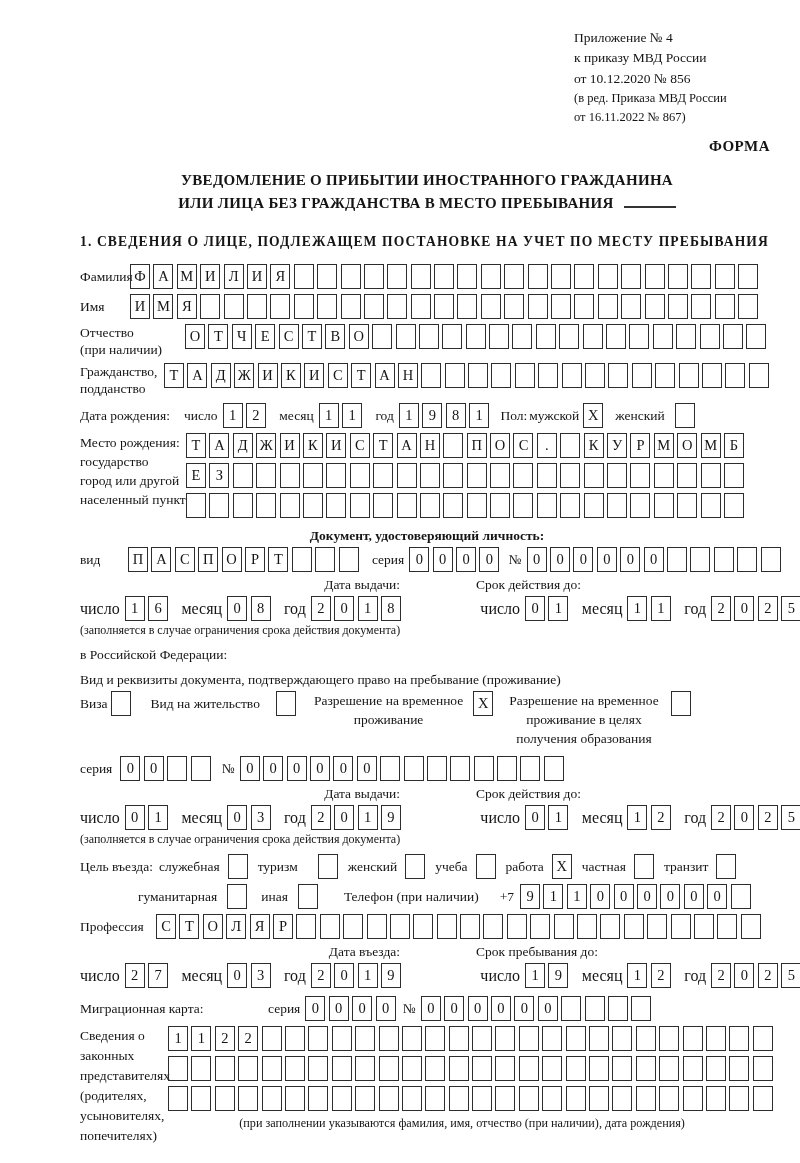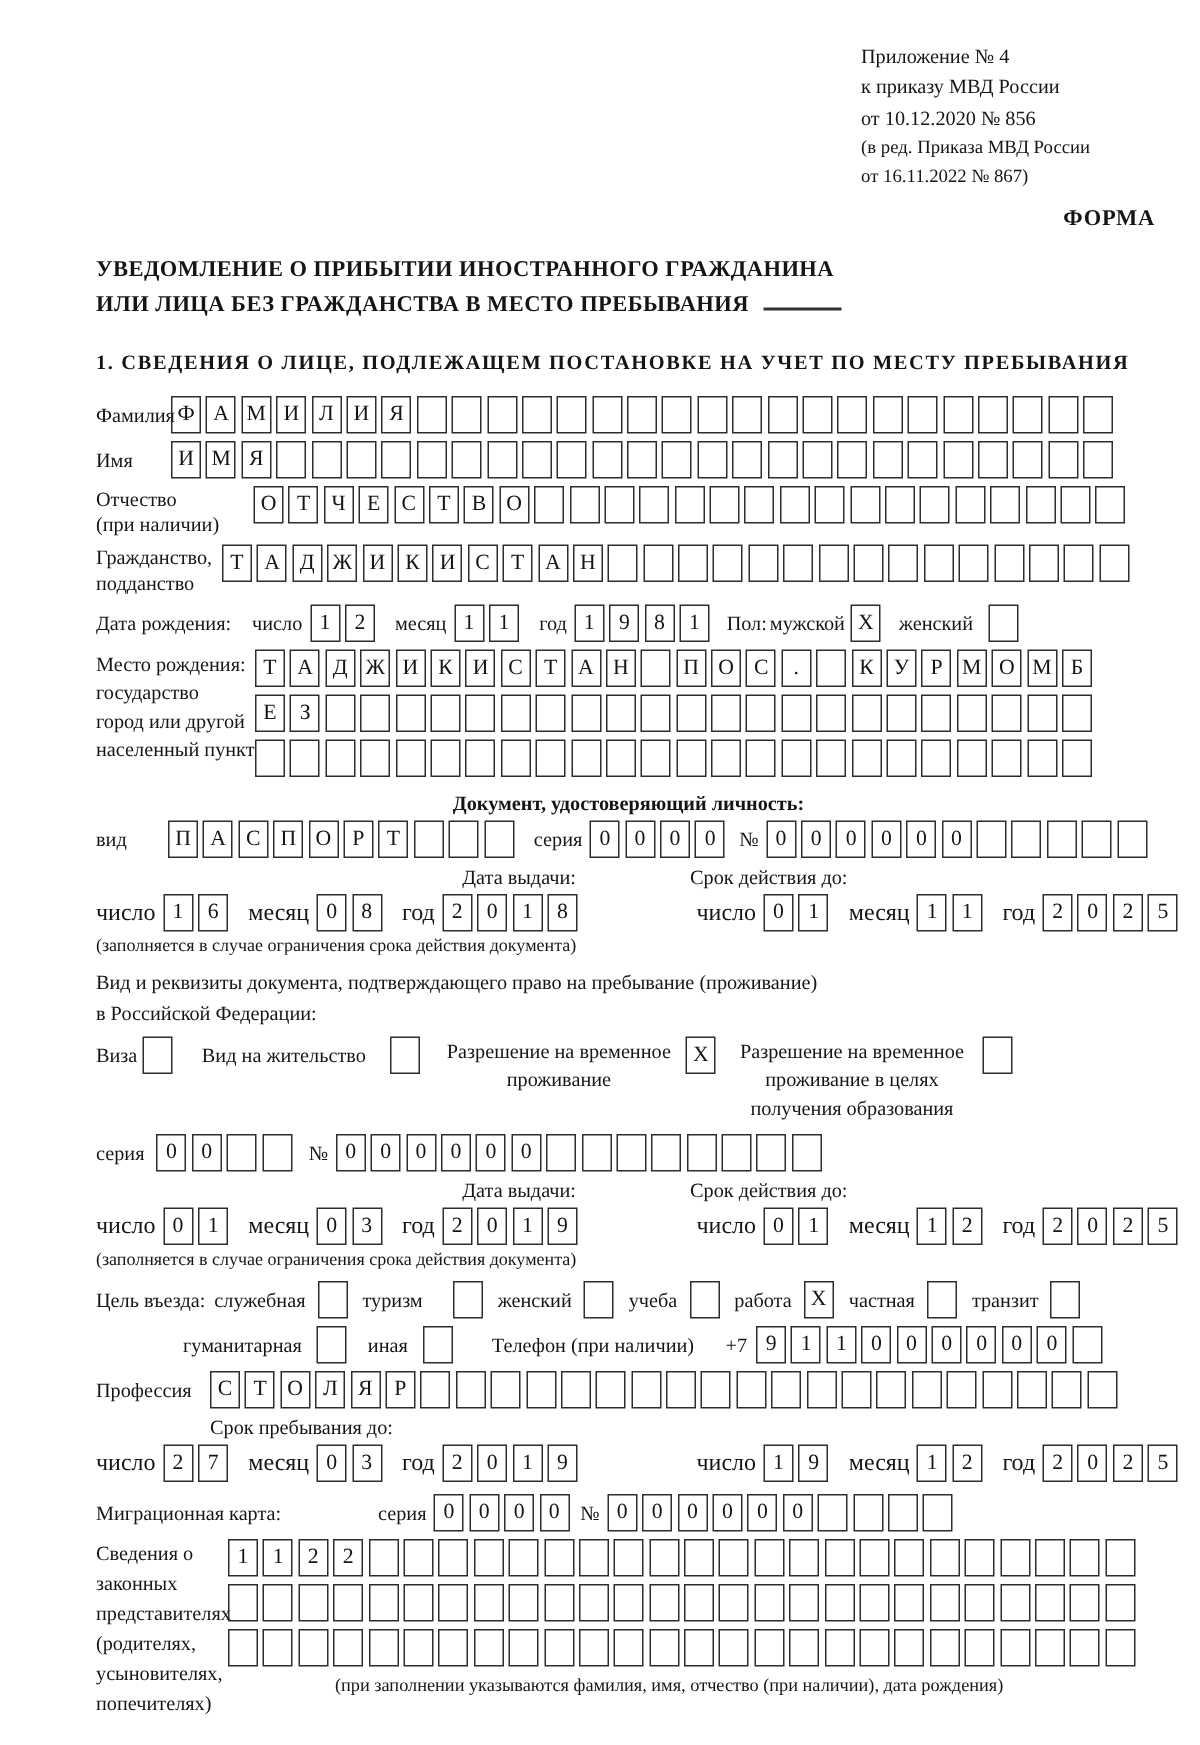--- a/index.html
+++ b/index.html
@@ -1,22 +1,22 @@
 <!DOCTYPE html>
 <html><head>
 <meta charset="utf-8">
 <style>
   *{box-sizing:border-box;margin:0;padding:0}
   html,body{width:800px;height:1163px;overflow:hidden}
   body{background:#fff;color:#151515;font-family:"Liberation Serif","DejaVu Serif",serif}
-  .page{padding:28px 26px 0 64px;width:800px;height:832px}
+  .page{padding:28px 26px 0 80px;width:800px;height:832px}
   .hdr{margin-left:auto;width:200px;font-size:13.5px;line-height:1.5}
   .hl.small{font-size:12.5px}
   .formword{text-align:right;font-weight:bold;font-size:15px;margin:12px 4px 0 0;letter-spacing:.5px}
-  .title{font-weight:bold;font-size:15px;margin-top:14px;line-height:1.5;letter-spacing:.3px}
+  .title{text-align:center;font-weight:bold;font-size:15px;margin-top:14px;line-height:1.5;letter-spacing:.3px}
   .uline{display:inline-block;width:52px;border-bottom:2px solid #333;margin-left:10px}
   .sect{font-weight:bold;font-size:13.6px;letter-spacing:1.1px;margin:20px 0 14px 0;white-space:nowrap}
   .row{display:flex;align-items:flex-start;margin-bottom:5px;font-size:13.5px}
   .lbl{flex:0 0 auto;line-height:25px}
   .lblblock{flex:0 0 auto;line-height:17px}
   .cells{display:flex;flex:0 0 auto}
   .cellrows .cells{margin-bottom:5px}
   .cell{flex:0 0 auto;display:inline-block;width:20px;height:25px;border:1.5px solid #2d2d2d;margin-right:3.4px;text-align:center;font-size:14.5px;line-height:22px}
   .cb{margin-right:0}
   .ctr{text-align:center}
@@ -382,22 +382,22 @@
       <span class="cells">
           <span class="cell">2</span>
           <span class="cell">0</span>
           <span class="cell">2</span>
           <span class="cell">5</span>
         </span>
     </span>
   </div>
   <div class="note">(заполняется в случае ограничения срока действия документа)</div>
 
+  <div class="intro" style="margin-bottom:4px">в Российской Федерации:</div>
   <div class="intro">Вид и реквизиты документа, подтверждающего право на пребывание (проживание)</div>
-  <div class="intro" style="margin-bottom:4px">в Российской Федерации:</div>
 
   <div class="row">
     <span class="lbl">Виза</span>
     <span class="cell cb" style="margin-left:3px"></span>
     <span class="lbl" style="margin-left:20px">Вид на жительство</span>
     <span class="cell cb" style="margin-left:16px"></span>
     <span class="lblblock ctr" style="margin-left:18px;line-height:19px">
       <span>Разрешение на временное</span><br>
       <span>проживание</span>
     </span>
@@ -548,20 +548,21 @@
         <span class="cell"></span>
         <span class="cell"></span>
         <span class="cell"></span>
         <span class="cell"></span>
         <span class="cell"></span>
         <span class="cell"></span>
       </span>
   </div>
 
   <div class="dhdr">
+    <span class="c1">Дата въезда:</span>
     <span class="c2">Срок пребывания до:</span>
   </div>
   <div class="daterow">
     <span class="dgroup">
       <span class="dlbl first">число</span>
       <span class="cells">
           <span class="cell">2</span>
           <span class="cell">7</span>
         </span>
       <span class="dlbl">месяц</span>

